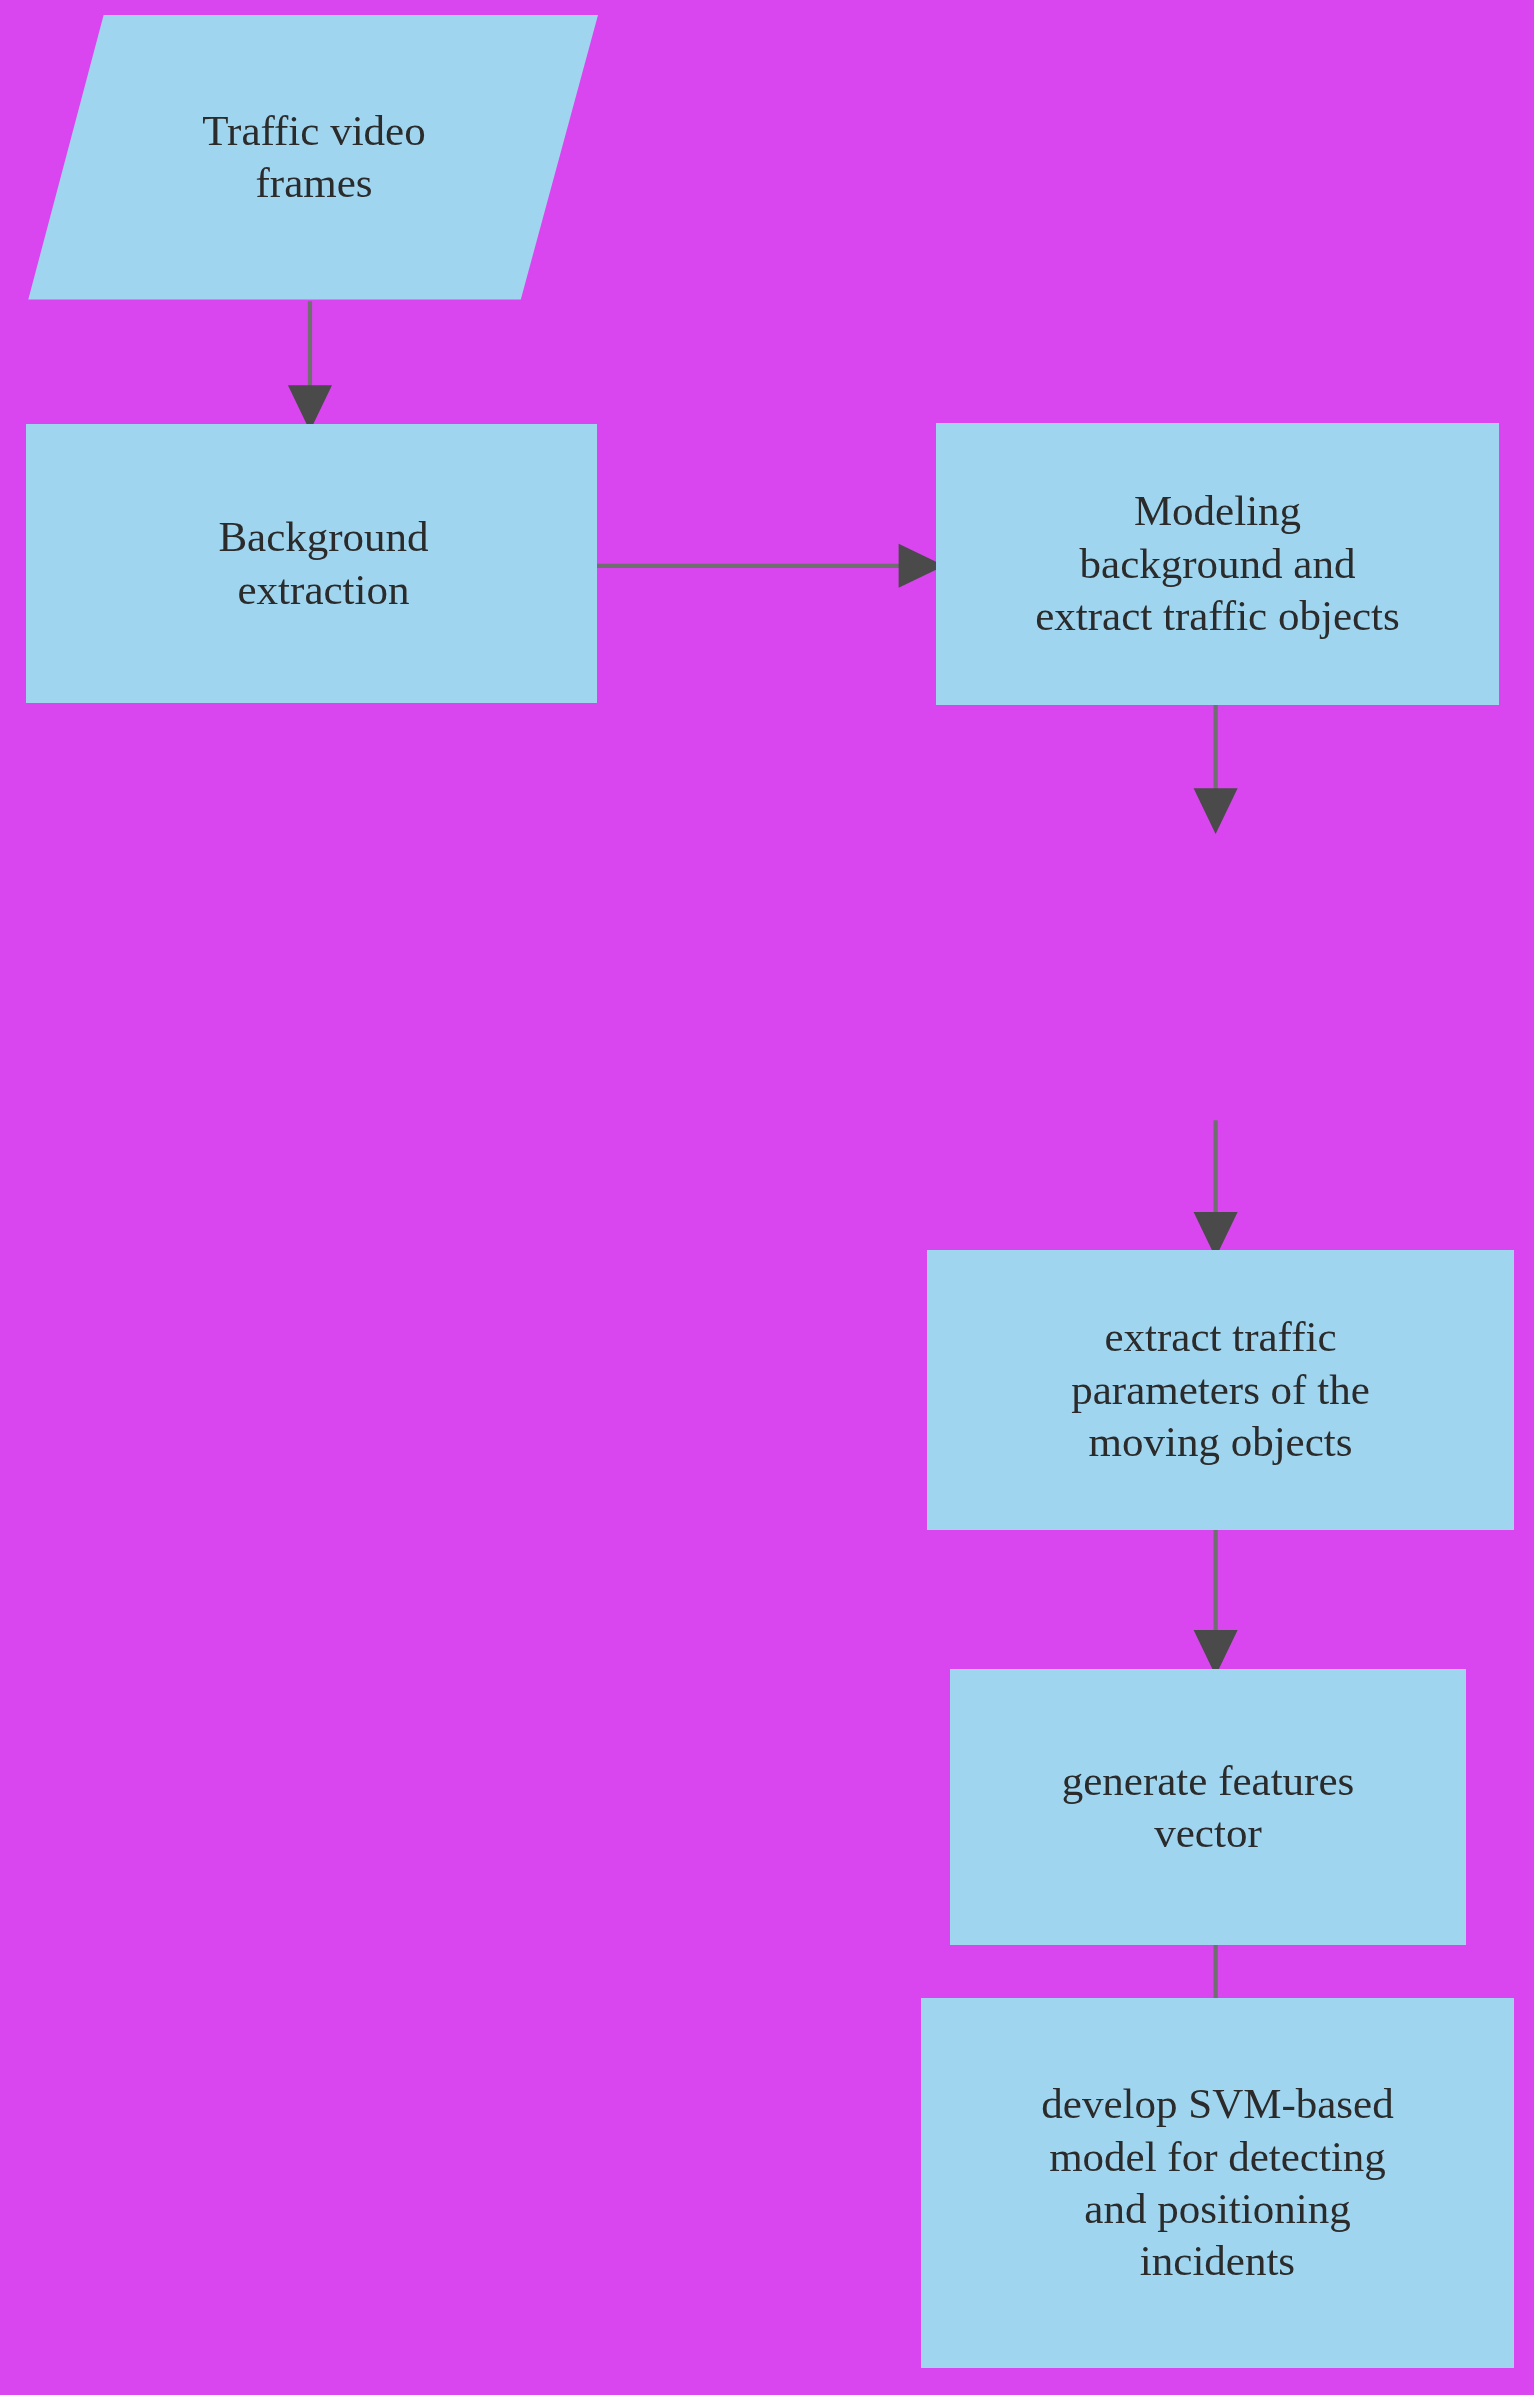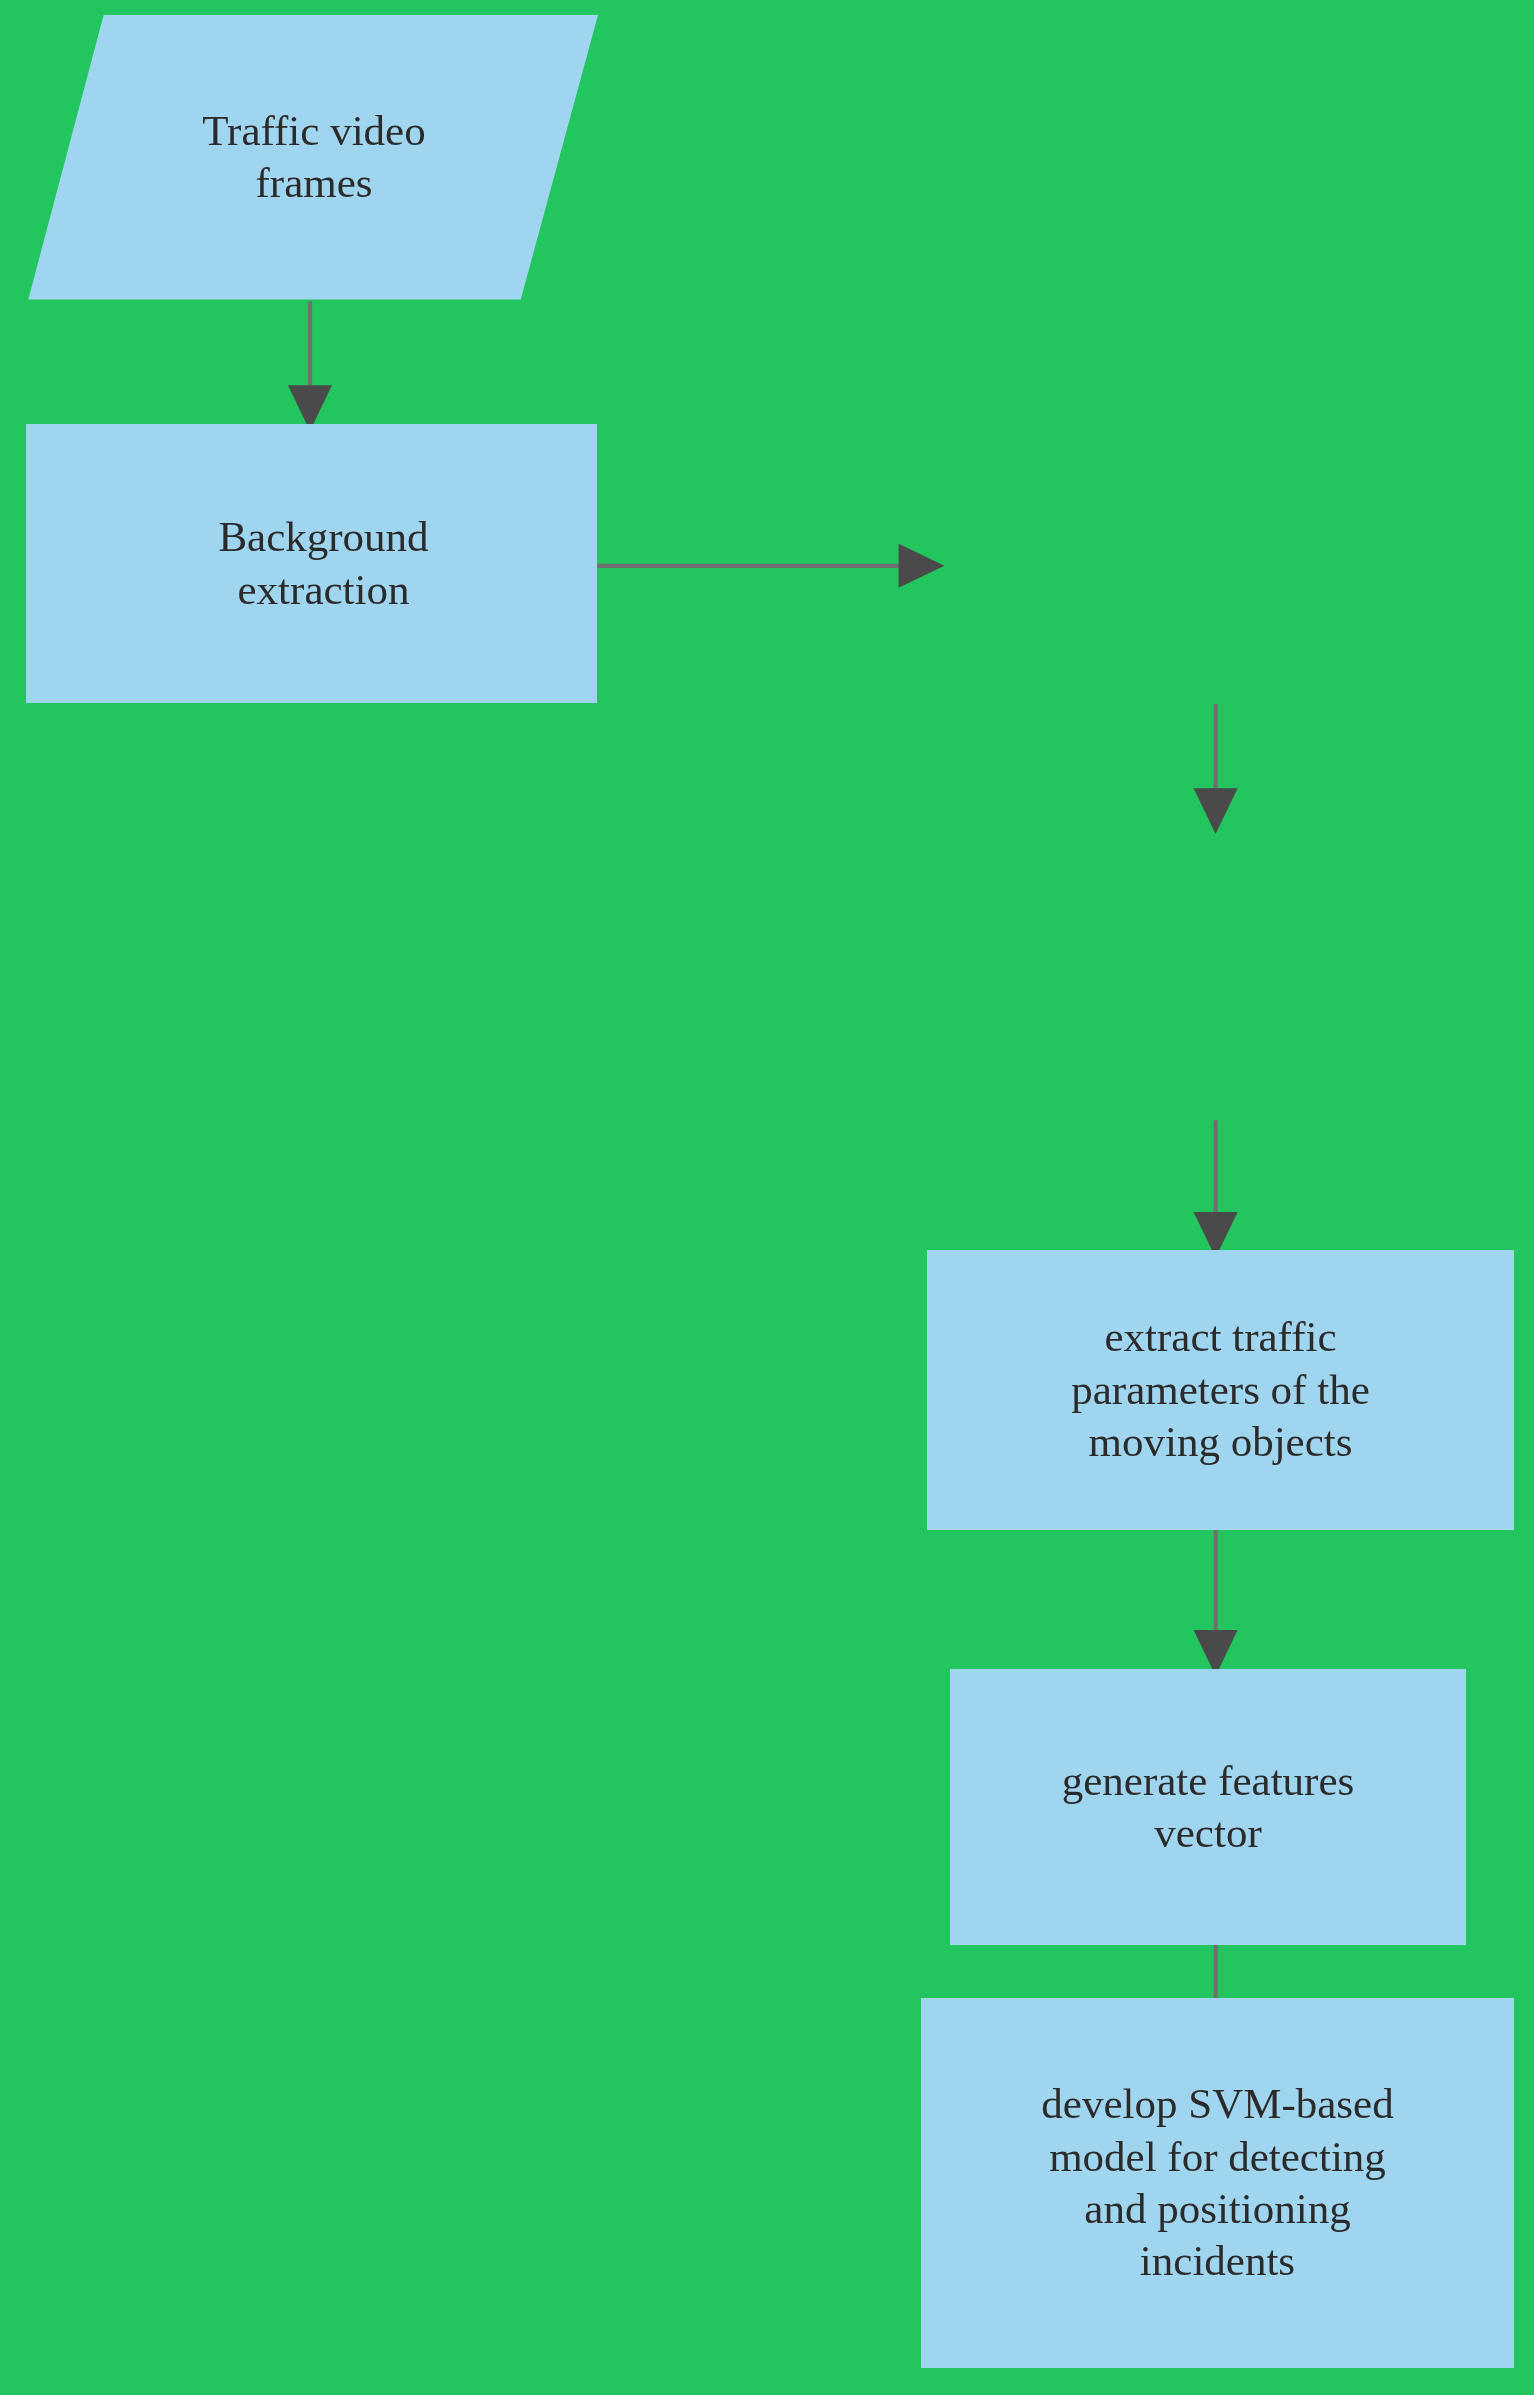--- a/index.html
+++ b/index.html
@@ -8,21 +8,21 @@
     padding: 0;
     background: #ffffff;
   }
   body {
     font-family: "Liberation Serif", "DejaVu Serif", serif;
   }
   #canvas {
     position: relative;
     width: 1535px;
     height: 2395px;
-    background: #22c55e;
+    background: #d946ef;
     overflow: hidden;
   }
   .node {
     position: absolute;
     display: flex;
     align-items: center;
     justify-content: center;
     text-align: center;
     color: #2b2b2b;
     font-family: "Liberation Serif", "DejaVu Serif", serif;
@@ -99,20 +99,25 @@
     </svg>
     <div class="para-text" style="left:104px; top:15px; width:420px; height:284px; font-size:43px;">Traffic video
 frames</div>
   </div>
 
   <div class="node rect" style="left:26px; top:424px; width:571px; height:279px; font-size:43px;padding-left:24px;">
     <span>Background
 extraction</span>
   </div>
 
+  <div class="node rect" style="left:936px; top:423px; width:563px; height:282px; font-size:43px;">
+    <span>Modeling
+background and
+extract traffic objects</span>
+  </div>
 
 
   <div class="node rect" style="left:927px; top:1250px; width:587px; height:280px; font-size:43px;">
     <span>extract traffic
 parameters of the
 moving objects</span>
   </div>
 
   <div class="node rect" style="left:934px; top:1669px; width:516px; height:276px; font-size:43px;margin-left:16px;">
     <span>generate features

